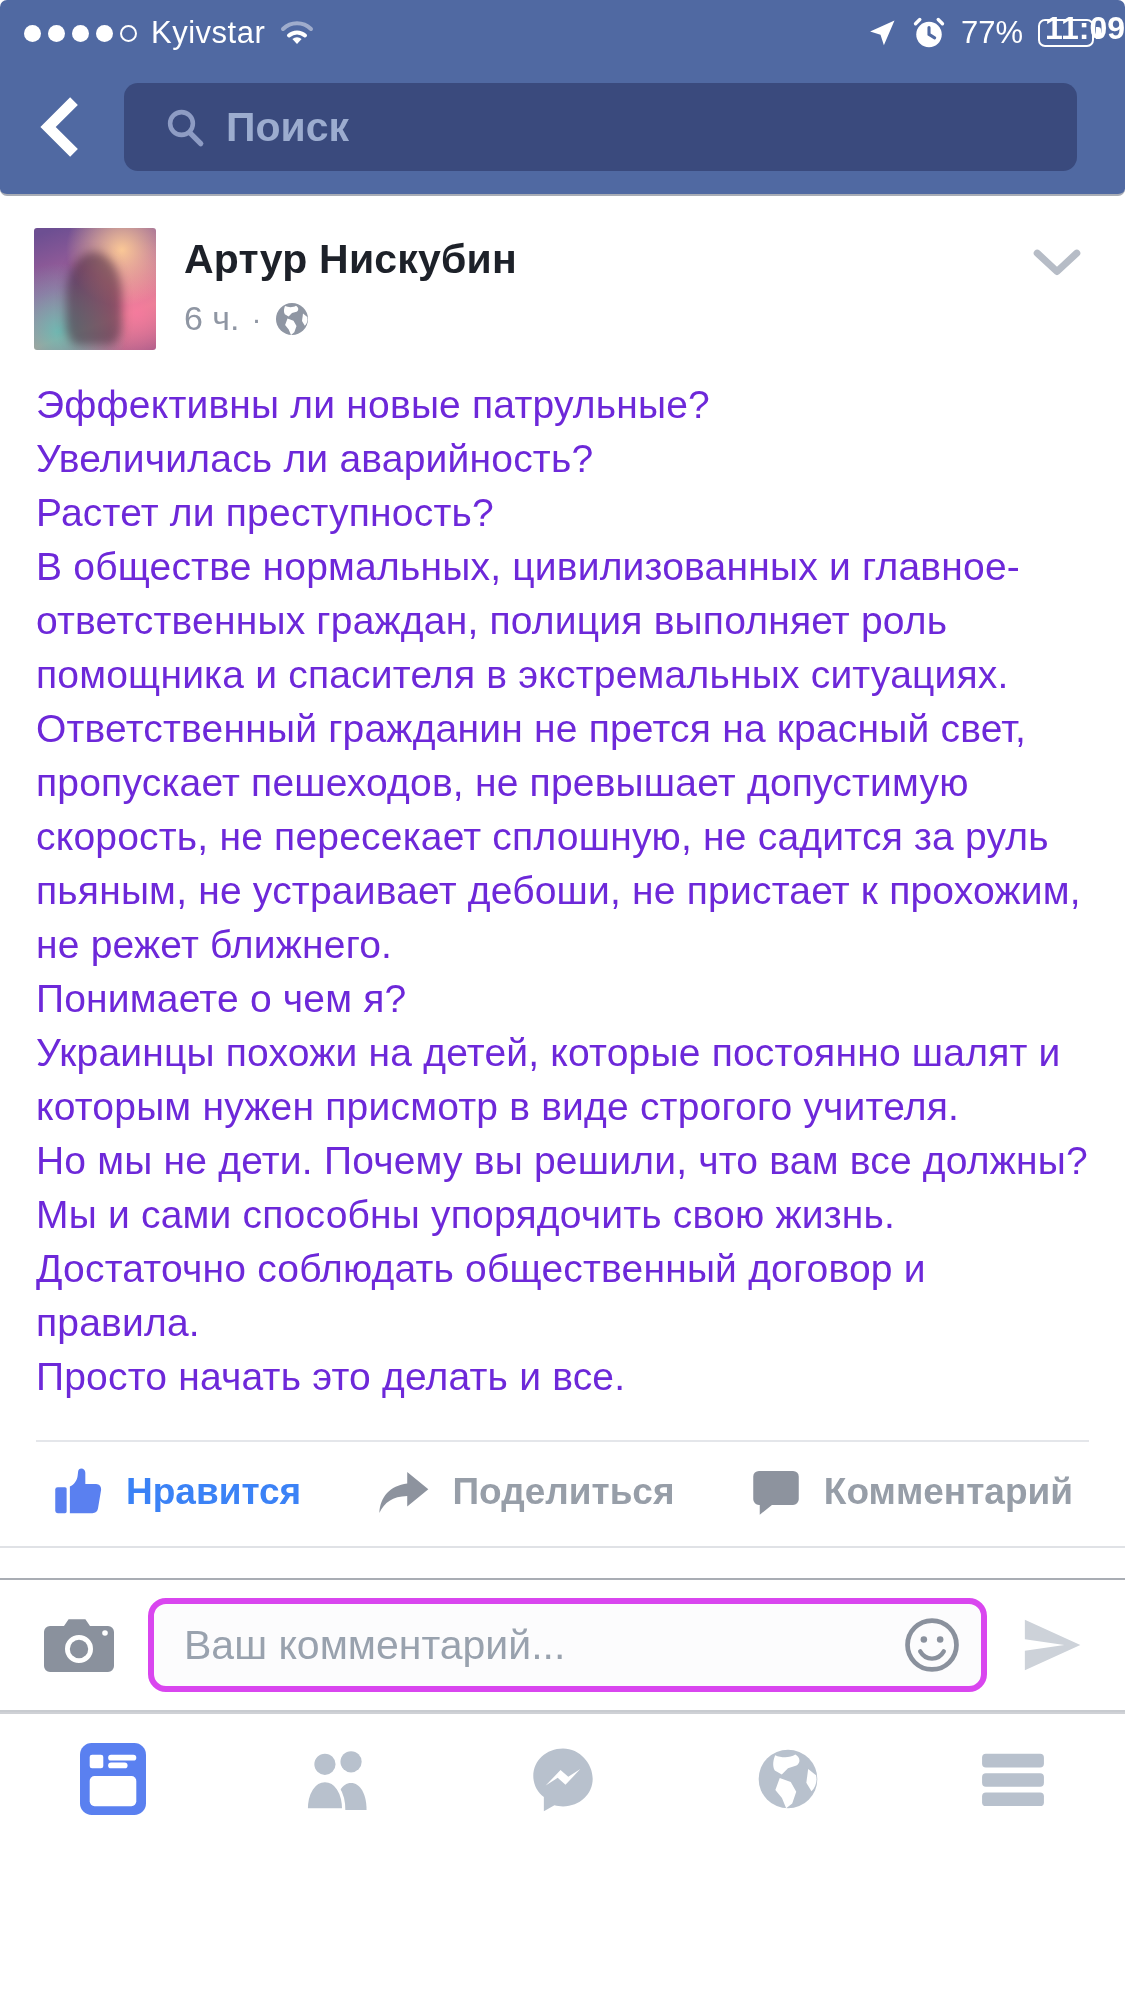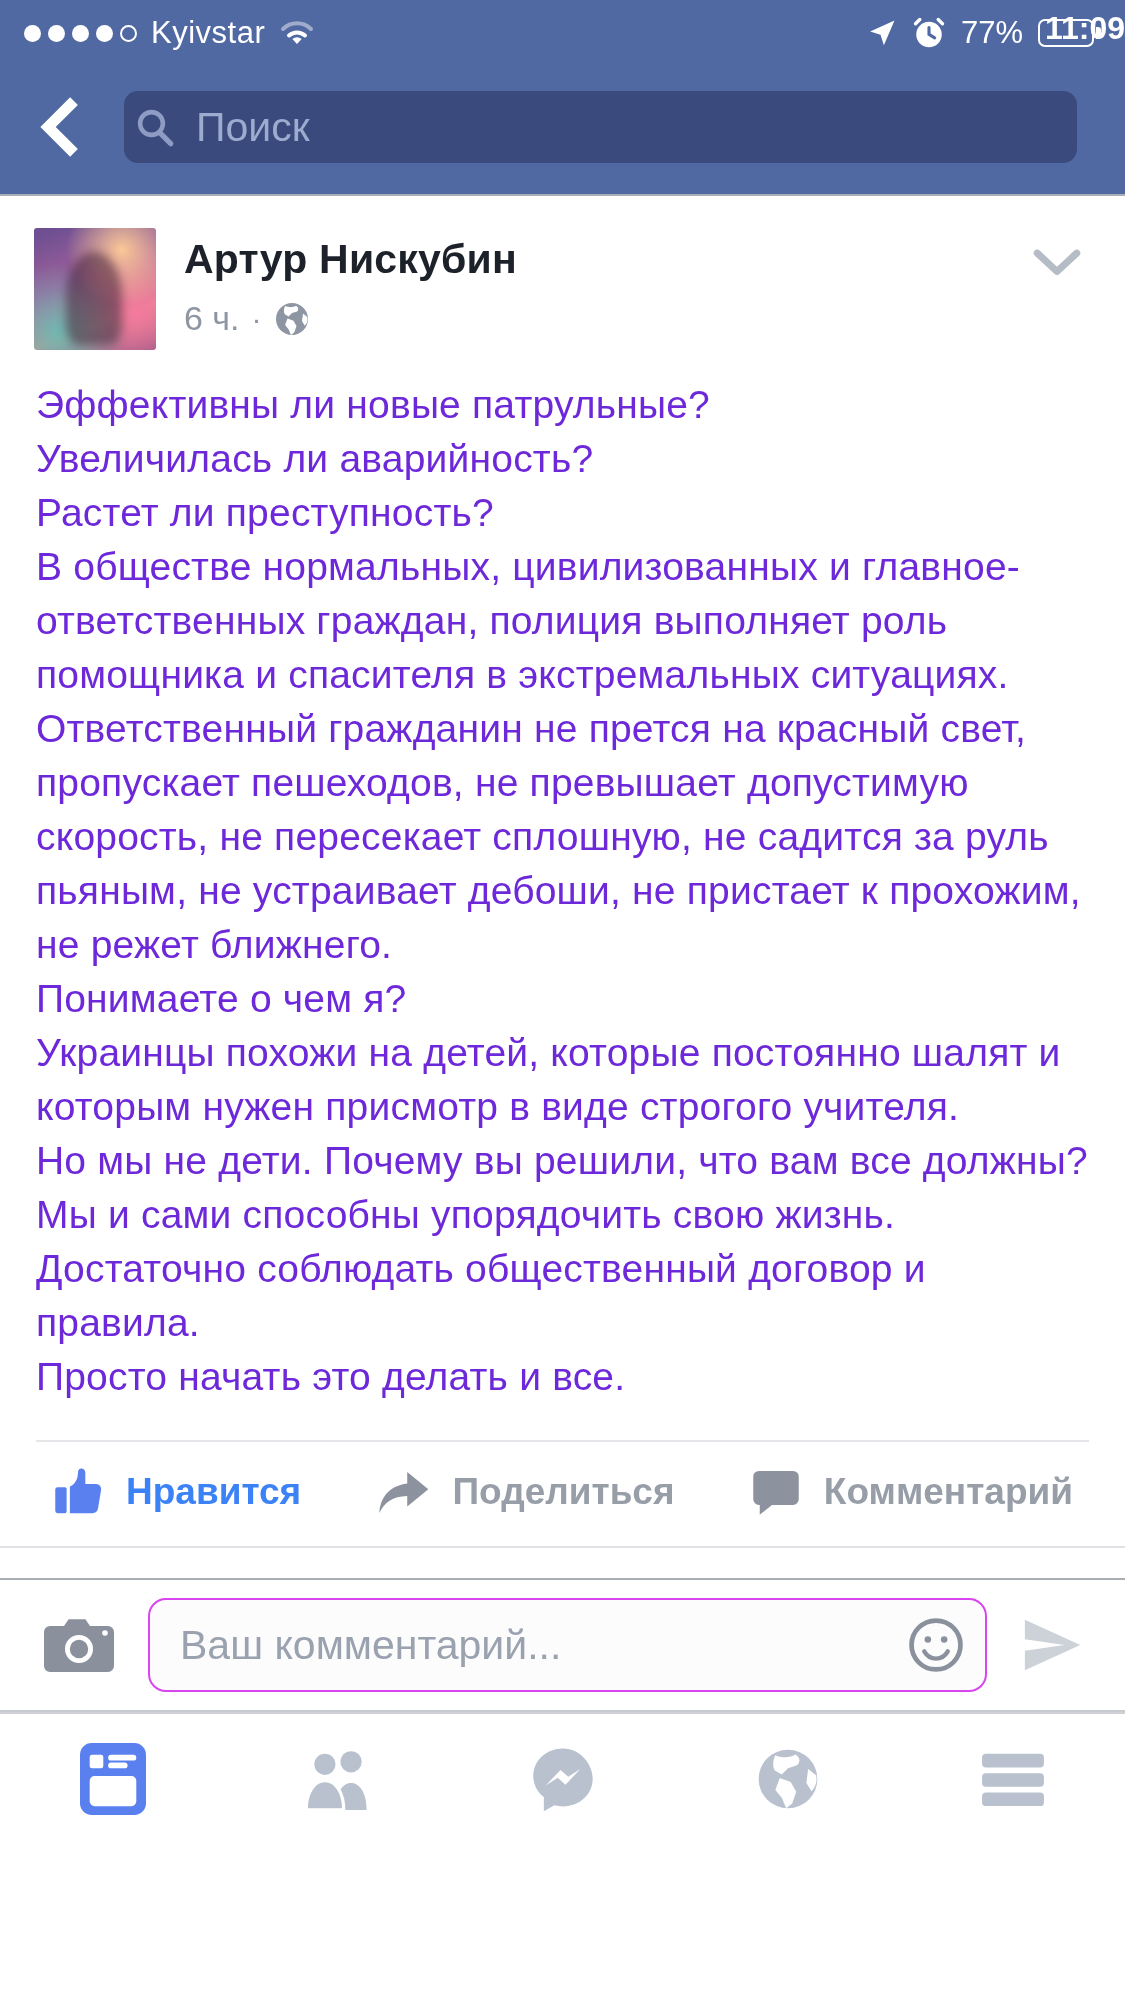--- a/index.html
+++ b/index.html
@@ -4,41 +4,41 @@
 <style>
   * { margin:0; padding:0; box-sizing:border-box; }
   html,body { width:1125px; height:2001px; }
   body {
     font-family:"Liberation Sans","DejaVu Sans",sans-serif;
     background:#ffffff; overflow:hidden; position:relative;
   }
   .phone { width:1125px; height:2001px; display:flex; flex-direction:column; }
 
   
-  .top-chrome { background:#5069a2; flex:0 0 auto; border-bottom:2px solid #a9adb6; }
+  .top-chrome { background:#5069a2; flex:0 0 auto; border-bottom:2px solid #a9adb6;border-radius:7px; }
   .status-bar { height:60px; position:relative; display:flex; align-items:center;
     justify-content:space-between; padding:6px 24px 0 24px; color:#fff; }
   .sb-left { display:flex; align-items:center; gap:8px; }
   .sig-dots { display:flex; align-items:center; gap:7px; margin-right:6px; }
   .sig-dots span { width:17px; height:17px; border-radius:50%; background:#fff; display:block; }
   .sig-dots span.hollow { background:transparent; border:2px solid #fff; }
   .carrier { font-size:31px; letter-spacing:.5px; }
   .sb-center { position:absolute; left:0; right:0; top:10px; text-align:right;
     font-size:32px; font-weight:700; pointer-events:none; }
   .sb-right { display:flex; align-items:center; gap:15px; }
   .batt-pct { font-size:31px; }
   .battery { display:flex; align-items:center; }
   .batt-body { width:56px; height:28px; border:2px solid #fff; border-radius:7px; padding:3px; }
   .batt-fill { height:100%; width:77%; background:#fff; border-radius:2px; }
   .batt-nub { width:5px; height:12px; background:#fff; border-radius:0 3px 3px 0; margin-left:2px; }
 
   .nav-bar { height:134px; display:flex; align-items:center; padding:0 48px 0 38px; }
   .back-btn { flex:0 0 auto; margin-right:44px; display:flex; align-items:center; }
-  .search-box { flex:1; height:72px; background:#3a4a7d; border-radius:14px;
-    display:flex; align-items:center; padding:0 10px; }
+  .search-box { flex:1; height:88px; background:#3a4a7d; border-radius:14px;
+    display:flex; align-items:center; padding:0 40px;font-weight:bold; }
   .search-box .ph { color:#9caccf; font-size:41px; margin-left:20px; }
 
   
   .feed { flex:1 1 auto; background:#fff; display:flex; flex-direction:column; }
   .post-header { display:flex; align-items:flex-start; padding:32px 40px 22px 34px; position:relative; }
   .avatar { width:122px; height:122px; border-radius:3px; flex:0 0 auto; position:relative; overflow:hidden;
     background:
       radial-gradient(circle at 72% 18%, rgba(255,205,150,.95), rgba(255,205,150,0) 42%),
       radial-gradient(circle at 20% 85%, rgba(80,200,190,.75), rgba(80,200,190,0) 48%),
       radial-gradient(circle at 85% 70%, rgba(250,120,160,.85), rgba(250,120,160,0) 55%),
@@ -65,21 +65,21 @@
   .action .ic { display:flex; }
   .action.liked { color:#3b82f6; }
 
   .post-bottom { height:2px; background:#e0e2e6; }
   .gap-strip { height:30px; background:#fff; }
 
   
   .comment-bar { height:134px; background:#fff; border-top:2px solid #a9adb4;
     border-bottom:2px solid #c8cbd0; display:flex; align-items:center; padding:0 42px; }
   .comment-input { flex:1; height:94px; margin:0 32px; background:#fcfcfd;
-    border:2px solid #d946ef; border-radius:18px; display:flex; align-items:center;
+    border:6px solid #d946ef; border-radius:18px; display:flex; align-items:center;
     padding:0 100px 0 30px; position:relative; }
   .comment-input .ph { color:#99a2ae; font-size:41px; white-space:nowrap; overflow:hidden; }
   .smiley-btn { position:absolute; right:20px; top:50%; transform:translateY(-50%); display:flex; }
 
   
   .tab-bar { height:131px; background:#fff; border-top:2px solid #cfd1d6; display:flex; }
   .tab { flex:1; display:flex; align-items:center; justify-content:center;
     background:none; border:none; }
 </style>
 </head>

